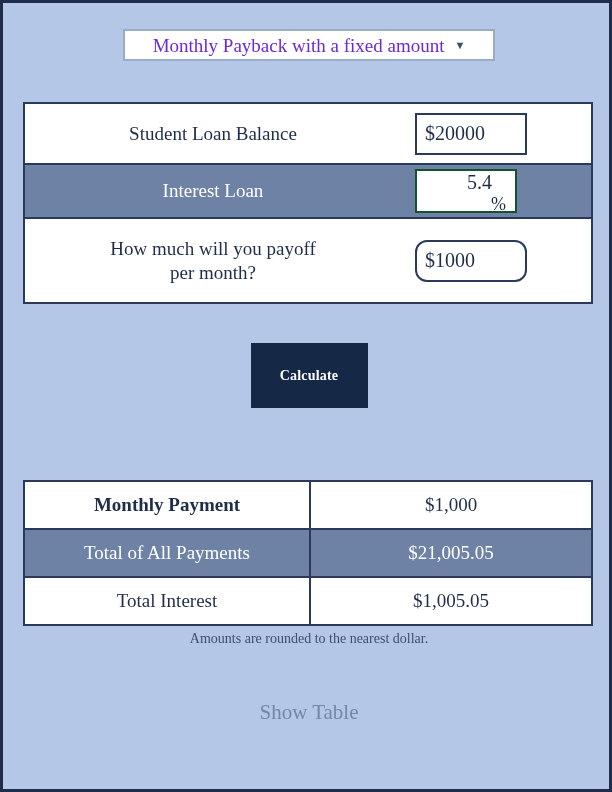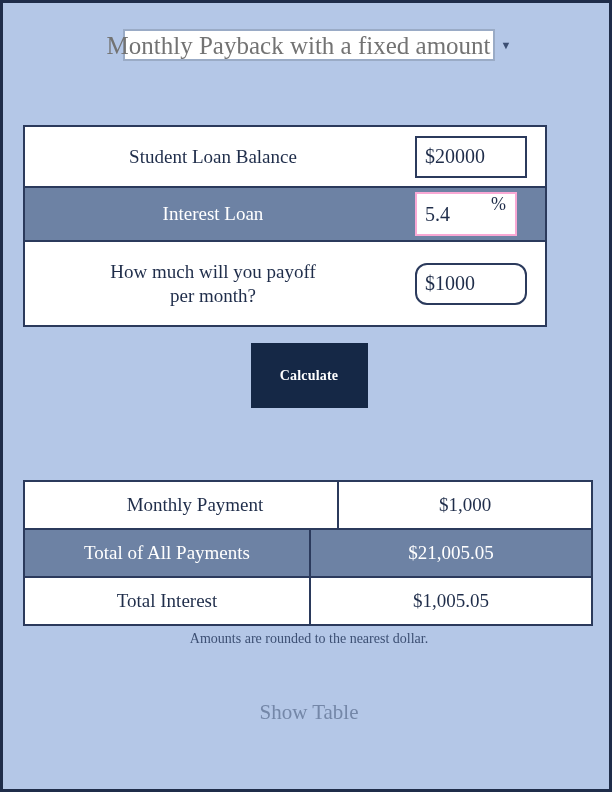--- a/index.html
+++ b/index.html
@@ -40,38 +40,38 @@
     height: 32px;
     background: #ffffff;
     border: 2px solid #9aabc6;
     display: flex;
     align-items: center;
     justify-content: center;
     padding: 0 10px;
     position: relative;
   }
   .select-label {
-    font-size: 25px;
-    color: #737373;
+    font-size: 19px;
+    color: #6d28d9;
     line-height: 1;
     white-space: nowrap;
   }
   .select-arrow {
     font-size: 11px;
     color: #3c4f73;
     margin-left: 10px;
     line-height: 1;
   }
 
   
   .form-panel {
     position: absolute;
     left: 20px;
-    top: 122px;
-    width: 524px;
+    top: 99px;
+    width: 570px;
     box-sizing: border-box;
     border: 2px solid #2b3a5c;
     background: #ffffff;
   }
   .form-row {
     position: relative;
     box-sizing: border-box;
     display: flex;
     align-items: center;
     background: #ffffff;
@@ -117,26 +117,27 @@
     height: 42px;
     margin-left: 0px;
   }
   .input-rate {
     width: 64px;
     height: 44px;
     border-right: none;
   }
   .rate-wrap {
     display: flex;
-    align-items: flex-start;
-    background: #ffffff;
-    border: 2px solid #f9a8d4;
+    align-items: flex-end;
+    background: #ffffff;
+    border: 2px solid #14532d;
     height: 44px;
     width: 102px;
     box-sizing: border-box;
+    flex-direction: column;
   }
   .rate-wrap .text-input {
     border: none;
     height: 100%;
     width: 56px;
   }
   .rate-pct {
     display: flex;
     align-items: center;
     justify-content: flex-end;
@@ -197,21 +198,21 @@
   .res-label {
     flex: 0 0 286px;
     box-sizing: border-box;
     border-right: 2px solid #2b3a5c;
     display: flex;
     align-items: center;
     justify-content: center;
     font-size: 19px;
     color: #1f2d4a;
   }
-  .res-label.bold { font-weight: normal; margin-left: 28px; }
+  .res-label.bold { font-weight: bold; }
   .res-value {
     flex: 1 1 auto;
     display: flex;
     align-items: center;
     justify-content: center;
     font-size: 19px;
     color: #1f2d4a;
   }
   .res-row.alt .res-label,
   .res-row.alt .res-value {

